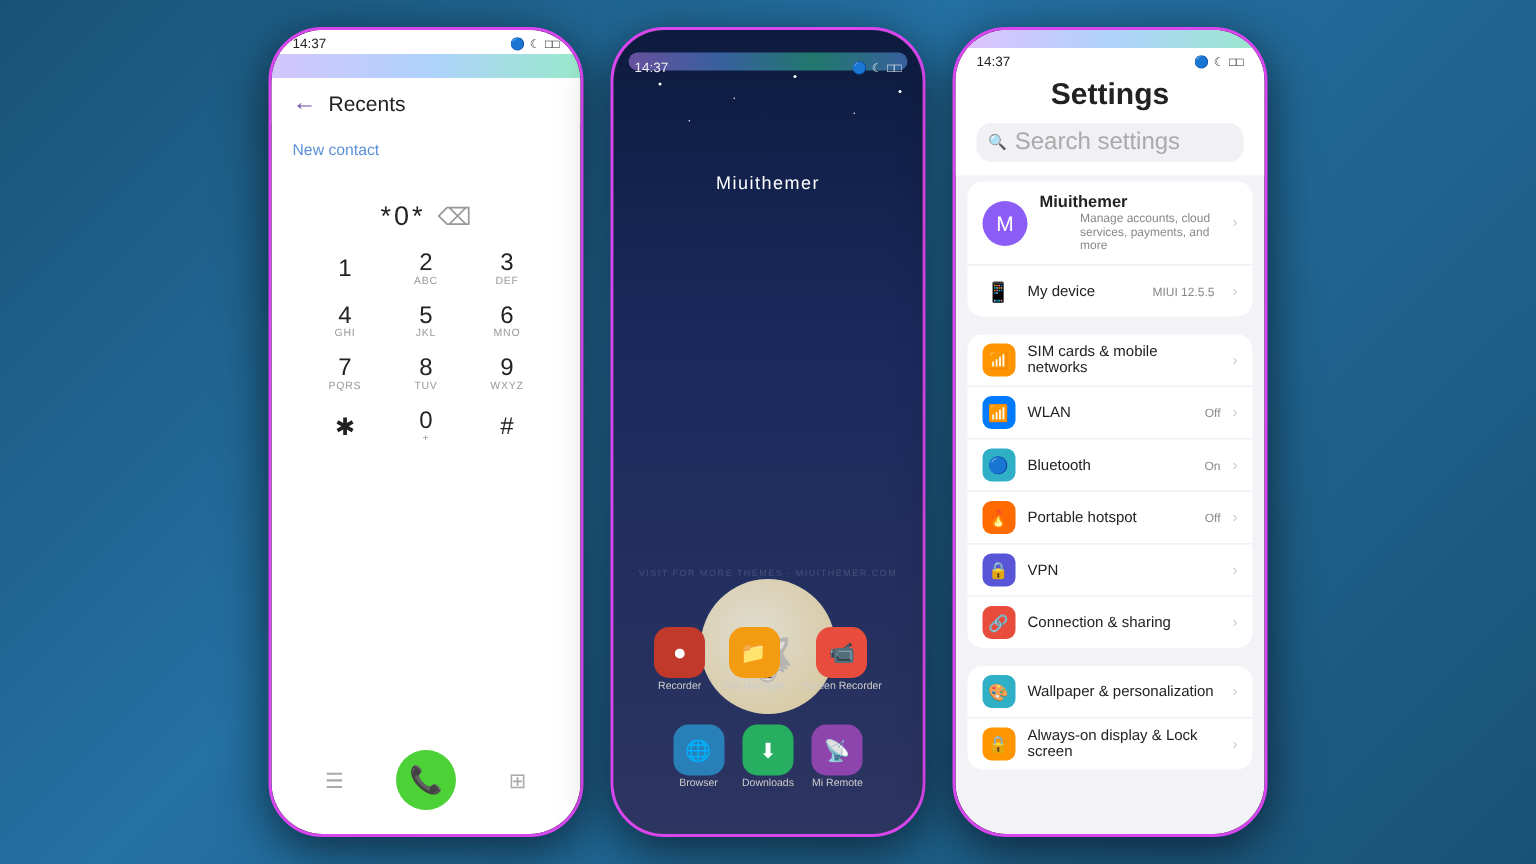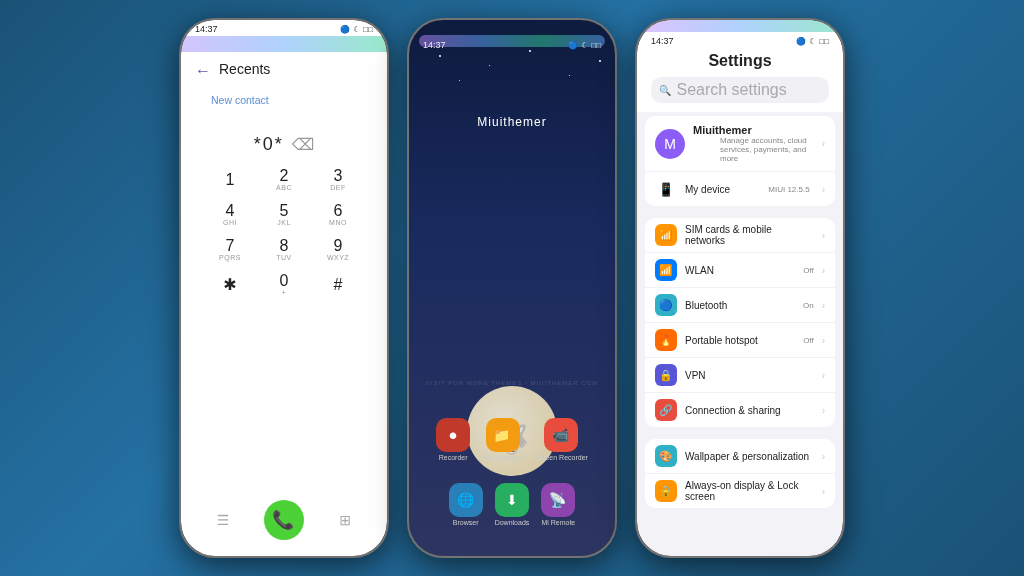--- a/index.html
+++ b/index.html
@@ -14,21 +14,21 @@
       font-family: 'Segoe UI', Arial, sans-serif;
       overflow: hidden;
     }
 
     
     .phone {
       width: 210px;
       height: 540px;
       background: #1a1a2e;
       border-radius: 36px;
-      border: 2px solid #737373;
+      border: 2px solid #d946ef;
       box-shadow: 0 8px 32px rgba(0,0,0,0.6), inset 0 0 0 1px #666;
       overflow: hidden;
       position: relative;
       display: flex;
       flex-direction: column;
     }
     .phone-screen {
       flex: 1;
       overflow: hidden;
       border-radius: 34px;
@@ -73,21 +73,20 @@
     .dialer-title {
       font-size: 14px;
       color: #222;
       font-weight: 500;
     }
     .dialer-actions {
       padding: 8px 14px;
       display: flex;
       flex-direction: column;
       gap: 16px;
-      margin-left: 16px;
     }
     .dialer-action-item {
       color: #5b8fd6;
       font-size: 10.5px;
       padding: 4px 0;
     }
     .dialer-display {
       flex: 1;
       display: flex;
       flex-direction: column;
@@ -271,21 +270,21 @@
       height: 100%;
       display: flex;
       flex-direction: column;
       overflow: hidden;
     }
     .settings-header {
       background: #fff;
       padding: 4px 14px 6px;
     }
     .settings-title {
-      font-size: 16px;
+      font-size: 20px;
       font-weight: 600;
       color: #222;
       text-align: center;
       padding: 4px 0 3px;
     }
     .settings-search {
       display: flex;
       align-items: center;
       background: #f0f0f5;
       border-radius: 10px;

